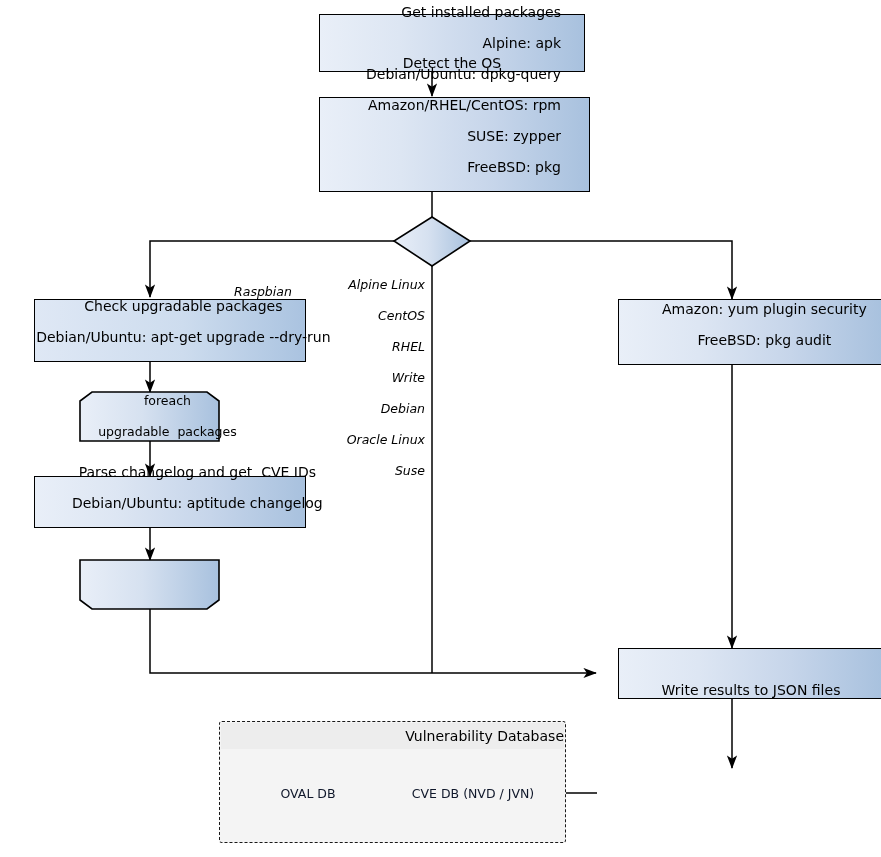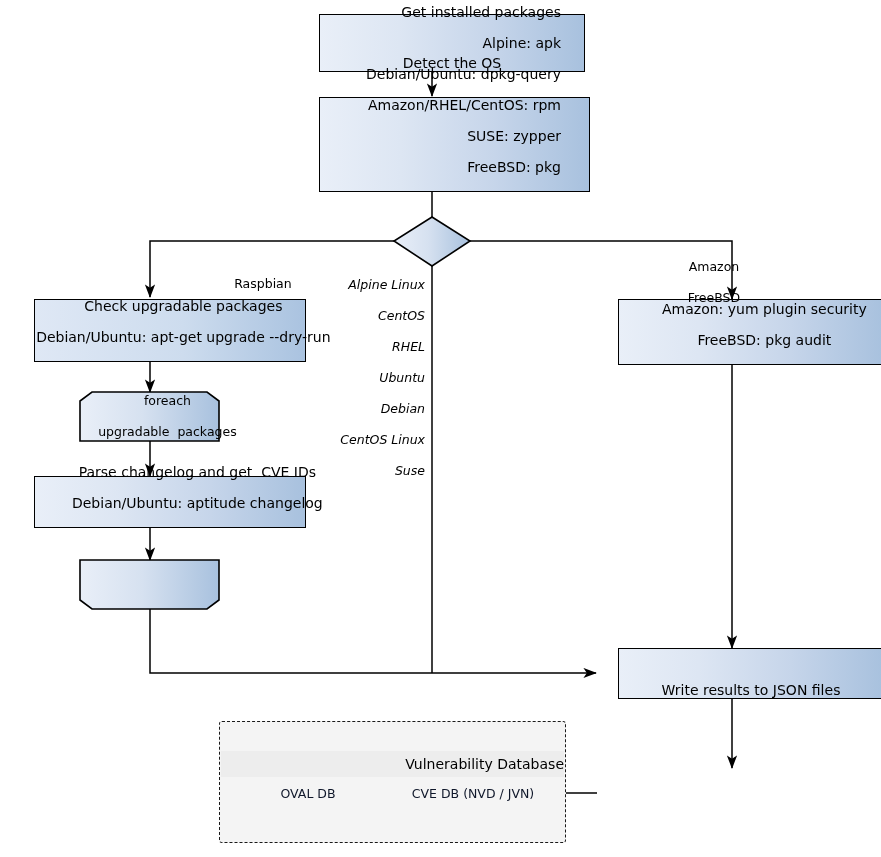--- a/index.html
+++ b/index.html
@@ -182,21 +182,21 @@
       <ellipse cx="308" cy="773" rx="72" ry="13" fill="url(#cyltop)" stroke="#000000" stroke-width="1.3"></ellipse>
     </g>
 
     <g>
       <path d="M401,773 a72,13 0 0 1 144,0 L545,813 a72,13 0 0 1 -144,0 Z" fill="url(#cylgrad)" stroke="#000000" stroke-width="1.3"></path>
       <ellipse cx="473" cy="773" rx="72" ry="13" fill="url(#cyltop)" stroke="#000000" stroke-width="1.3"></ellipse>
     </g>
   </svg>
 
   <div class="group-box" style="left:219px; top:721px; width:347px; height:122px;"></div>
-  <div class="group-title-band" style="left:221px; top:723px; width:343px; height:26px; padding-right:0px;margin-top:28px;">
+  <div class="group-title-band" style="left:221px; top:723px; width:343px; height:26px; padding-right:0px;">
     <span>Vulnerability Database</span>
   </div>
 
   <div class="cyl-label" style="left:236px; top:780px; width:144px; height:26px;">
     <span>OVAL DB</span>
   </div>
   <div class="cyl-label" style="left:401px; top:780px; width:144px; height:26px;">
     <span>CVE DB (NVD / JVN)</span>
   </div>
 
@@ -208,38 +208,34 @@
     <span class="txt">
       <span>Get installed packages</span><br>
       <span>Alpine: apk</span><br>
       <span>Debian/Ubuntu: dpkg-query</span><br>
       <span>Amazon/RHEL/CentOS: rpm</span><br>
       <span>SUSE: zypper</span><br>
       <span>FreeBSD: pkg</span>
     </span>
   </div>
 
-  <div class="edge-label c" style="left:140px; top:260px; width:230px;">
+  <div class="edge-label c" style="left:140px; top:268px; width:230px;font-style:italic;">
     <span>Raspbian</span>
   </div>
 
   <div class="edge-label r" style="left:260px; top:261px; width:165px;font-style:italic;">
     <span>Alpine Linux</span><br>
     <span>CentOS</span><br>
     <span>RHEL</span><br>
-    <span>Ubuntu</span><br>
+    <span>Write</span><br>
     <span>Debian</span><br>
-    <span>CentOS Linux</span><br>
+    <span>Oracle Linux</span><br>
     <span>Suse</span>
   </div>
 
-  <div class="edge-label c" style="left:626px; top:243px; width:160px;">
-    <span>Amazon</span><br>
-    <span>FreeBSD</span>
-  </div>
 
   <div class="node proc solidblue align-center" style="left:14px; top:299px; width:272px; height:63px;">
     <span class="txt">
       <span>Check upgradable packages</span><br>
       <span>Debian/Ubuntu: apt-get upgrade --dry-run</span>
     </span>
   </div>
 
   <div class="shape-label" style="left:80px; top:392px; width:151px; height:49px;border-radius:15px;">
     <span class="txt">

